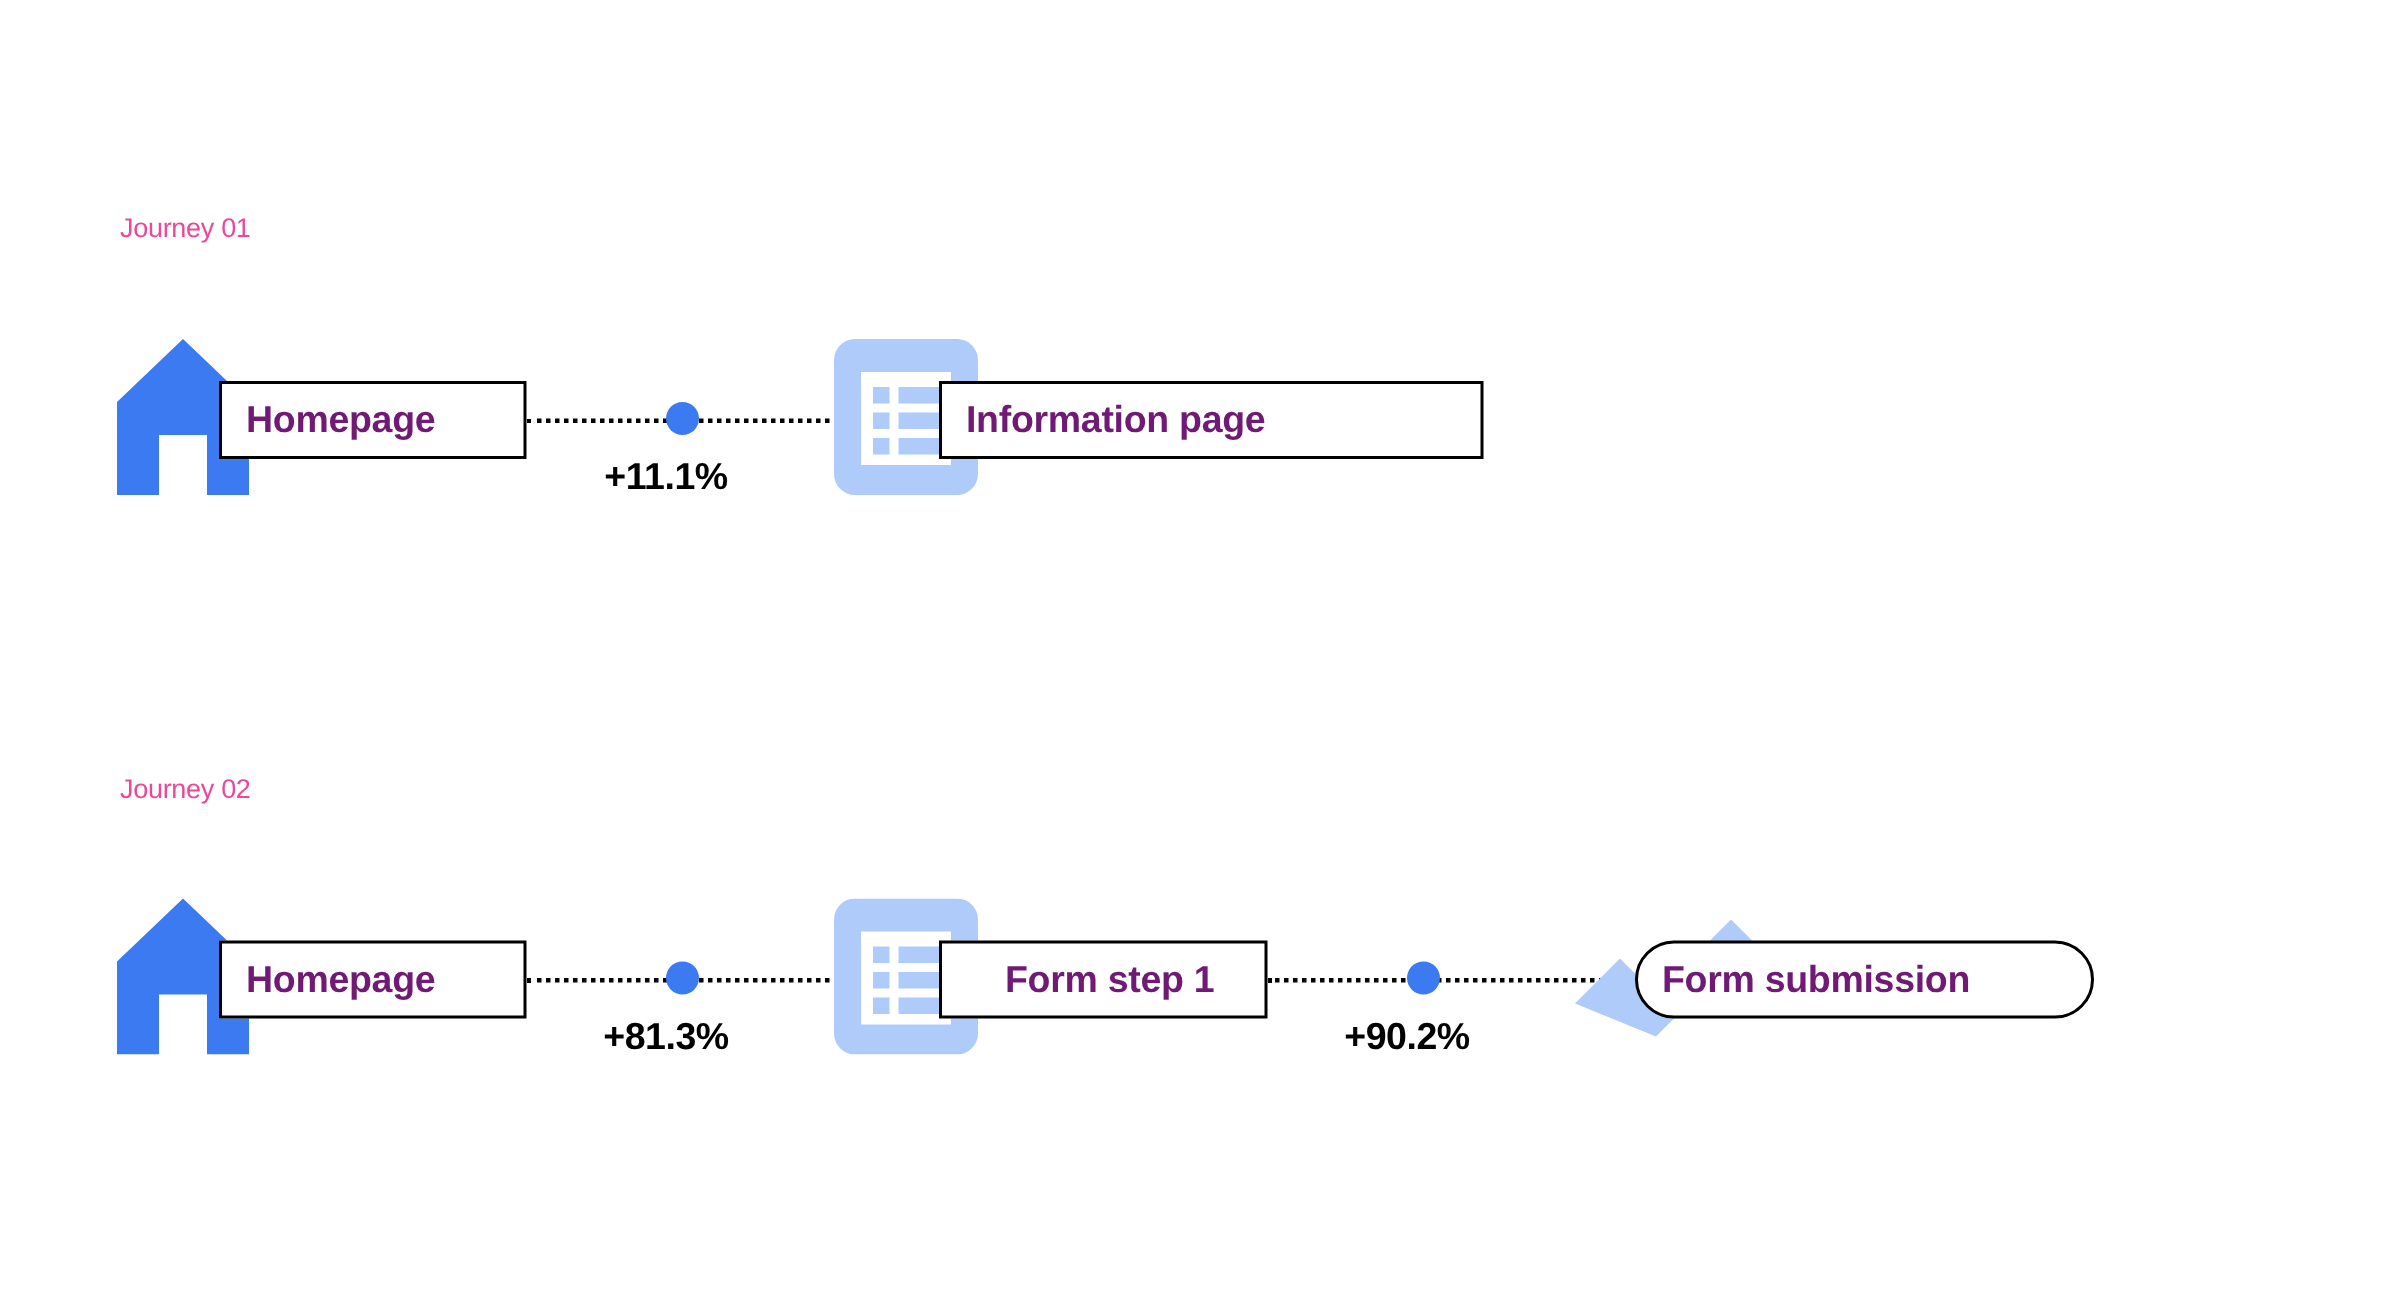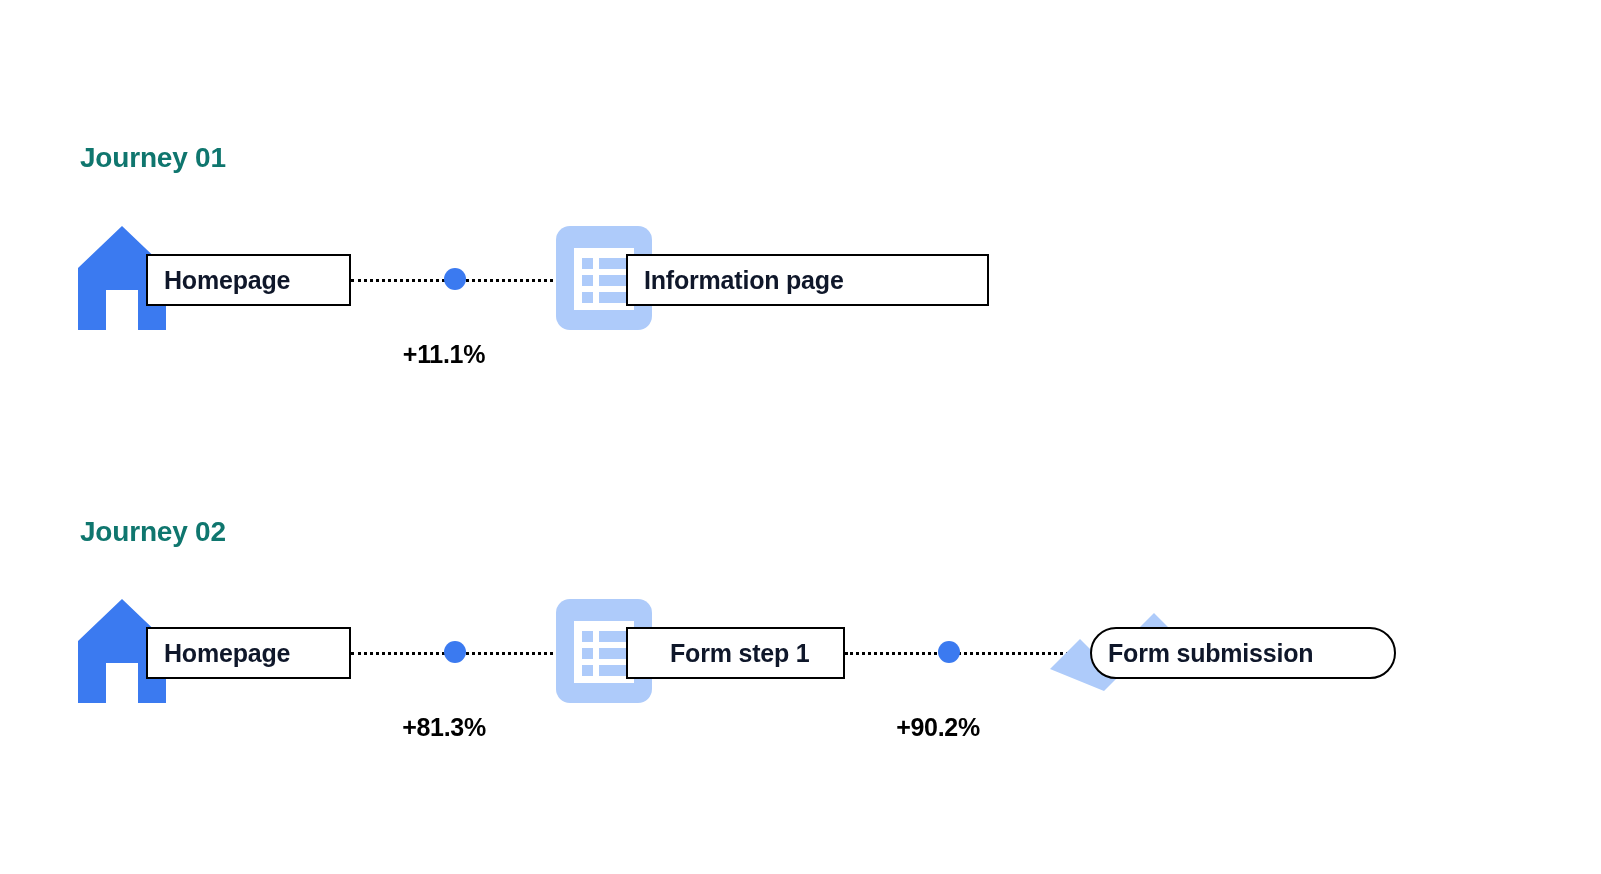--- a/index.html
+++ b/index.html
@@ -22,24 +22,24 @@
   }
 
   
   .journey {
     position: absolute;
     left: 0;
     width: 1601px;
   }
   .journey-title {
     position: absolute;
-    font-size: 28px;
-    font-weight: 700;
+    font-size: 18px;
+    font-weight: 400;
     letter-spacing: -0.2px;
-    color: #0f766e;
+    color: #ec4899;
     white-space: nowrap;
   }
 
   .flow {
     position: absolute;
     left: 0;
     height: 130px;
   }
 
   
@@ -57,21 +57,21 @@
     border: 2px solid #000000;
     height: 52px;
     display: flex;
     align-items: center;
     z-index: 6;
   }
   .nodebox .nodelabel {
     font-size: 25px;
     font-weight: 700;
     letter-spacing: -0.2px;
-    color: #0f172a;
+    color: #701a75;
     white-space: nowrap;
     padding-left: 16px;
   }
 
   
   .icon-house {
     position: absolute;
     z-index: 3;
   }
   
@@ -102,21 +102,20 @@
   .delta {
     position: absolute;
     top: 36px;
     left: 50%;
     transform: translateX(-50%);
     font-size: 25px;
     font-weight: 700;
     letter-spacing: -0.3px;
     color: #000000;
     white-space: nowrap;
-    margin-top: 36px;
   }
 </style>
 </head>
 <body>
 
 <div class="canvas">
 
   <div class="journey" style="top:0;">
 
     <div class="journey-title" style="left:80px; top:142px;">Journey 01</div>

